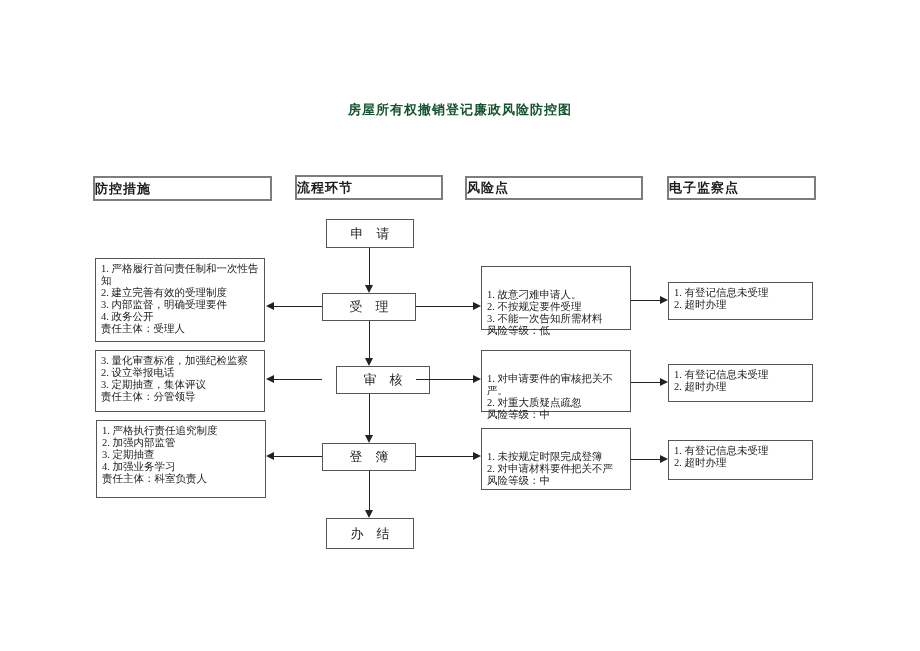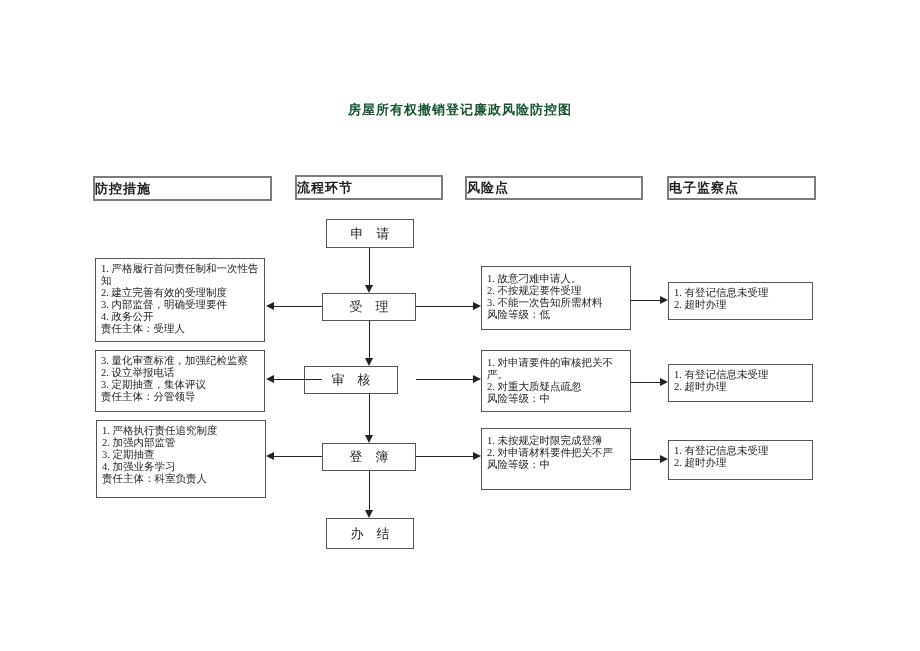--- a/index.html
+++ b/index.html
@@ -18,21 +18,21 @@
     border:2px solid #7d7d7d; display:flex; align-items:center; justify-content:flex-start;
     font-size:13px; font-weight:bold; letter-spacing:1px;
   }
   .node {
     display:flex; align-items:center; justify-content:center;
     font-size:13px; color:#222;
   }
   .rounded { border-radius:0; }
   .txt { font-size:10.5px; line-height:12px; padding:4px 5px; word-break:break-all; }
   .txt div { white-space:normal; }
-  .pad-t { padding-top:6px; }
+  .pad-t { padding-top:22px; }
   .line { position:absolute; background:#222; }
   .tri { position:absolute; width:0; height:0; }
   .tri-down  { border-left:4px solid transparent; border-right:4px solid transparent; border-top:8px solid #222; }
   .tri-left  { border-top:4px solid transparent; border-bottom:4px solid transparent; border-right:8px solid #222; }
   .tri-right { border-top:4px solid transparent; border-bottom:4px solid transparent; border-left:8px solid #222; }
 </style>
 </head>
 <body>
 
 <div class="page">
@@ -51,21 +51,21 @@
   <div class="box hdr" style="left:667px;top:176px;width:149px;height:24px">
     <span>电子监察点</span>
   </div>
 
   <div class="box node rounded" style="left:326px;top:219px;width:88px;height:29px">
     <span>申　请</span>
   </div>
   <div class="box node" style="left:322px;top:293px;width:94px;height:28px">
     <span>受　理</span>
   </div>
-  <div class="box node" style="left:304px;top:366px;width:94px;height:28px">
+  <div class="box node" style="left:336px;top:366px;width:94px;height:28px">
     <span>审　核</span>
   </div>
   <div class="box node" style="left:322px;top:443px;width:94px;height:28px">
     <span>登　簿</span>
   </div>
   <div class="box node rounded" style="left:326px;top:518px;width:88px;height:31px">
     <span>办　结</span>
   </div>
 
   <div class="box txt" style="left:95px;top:258px;width:170px;height:84px">

